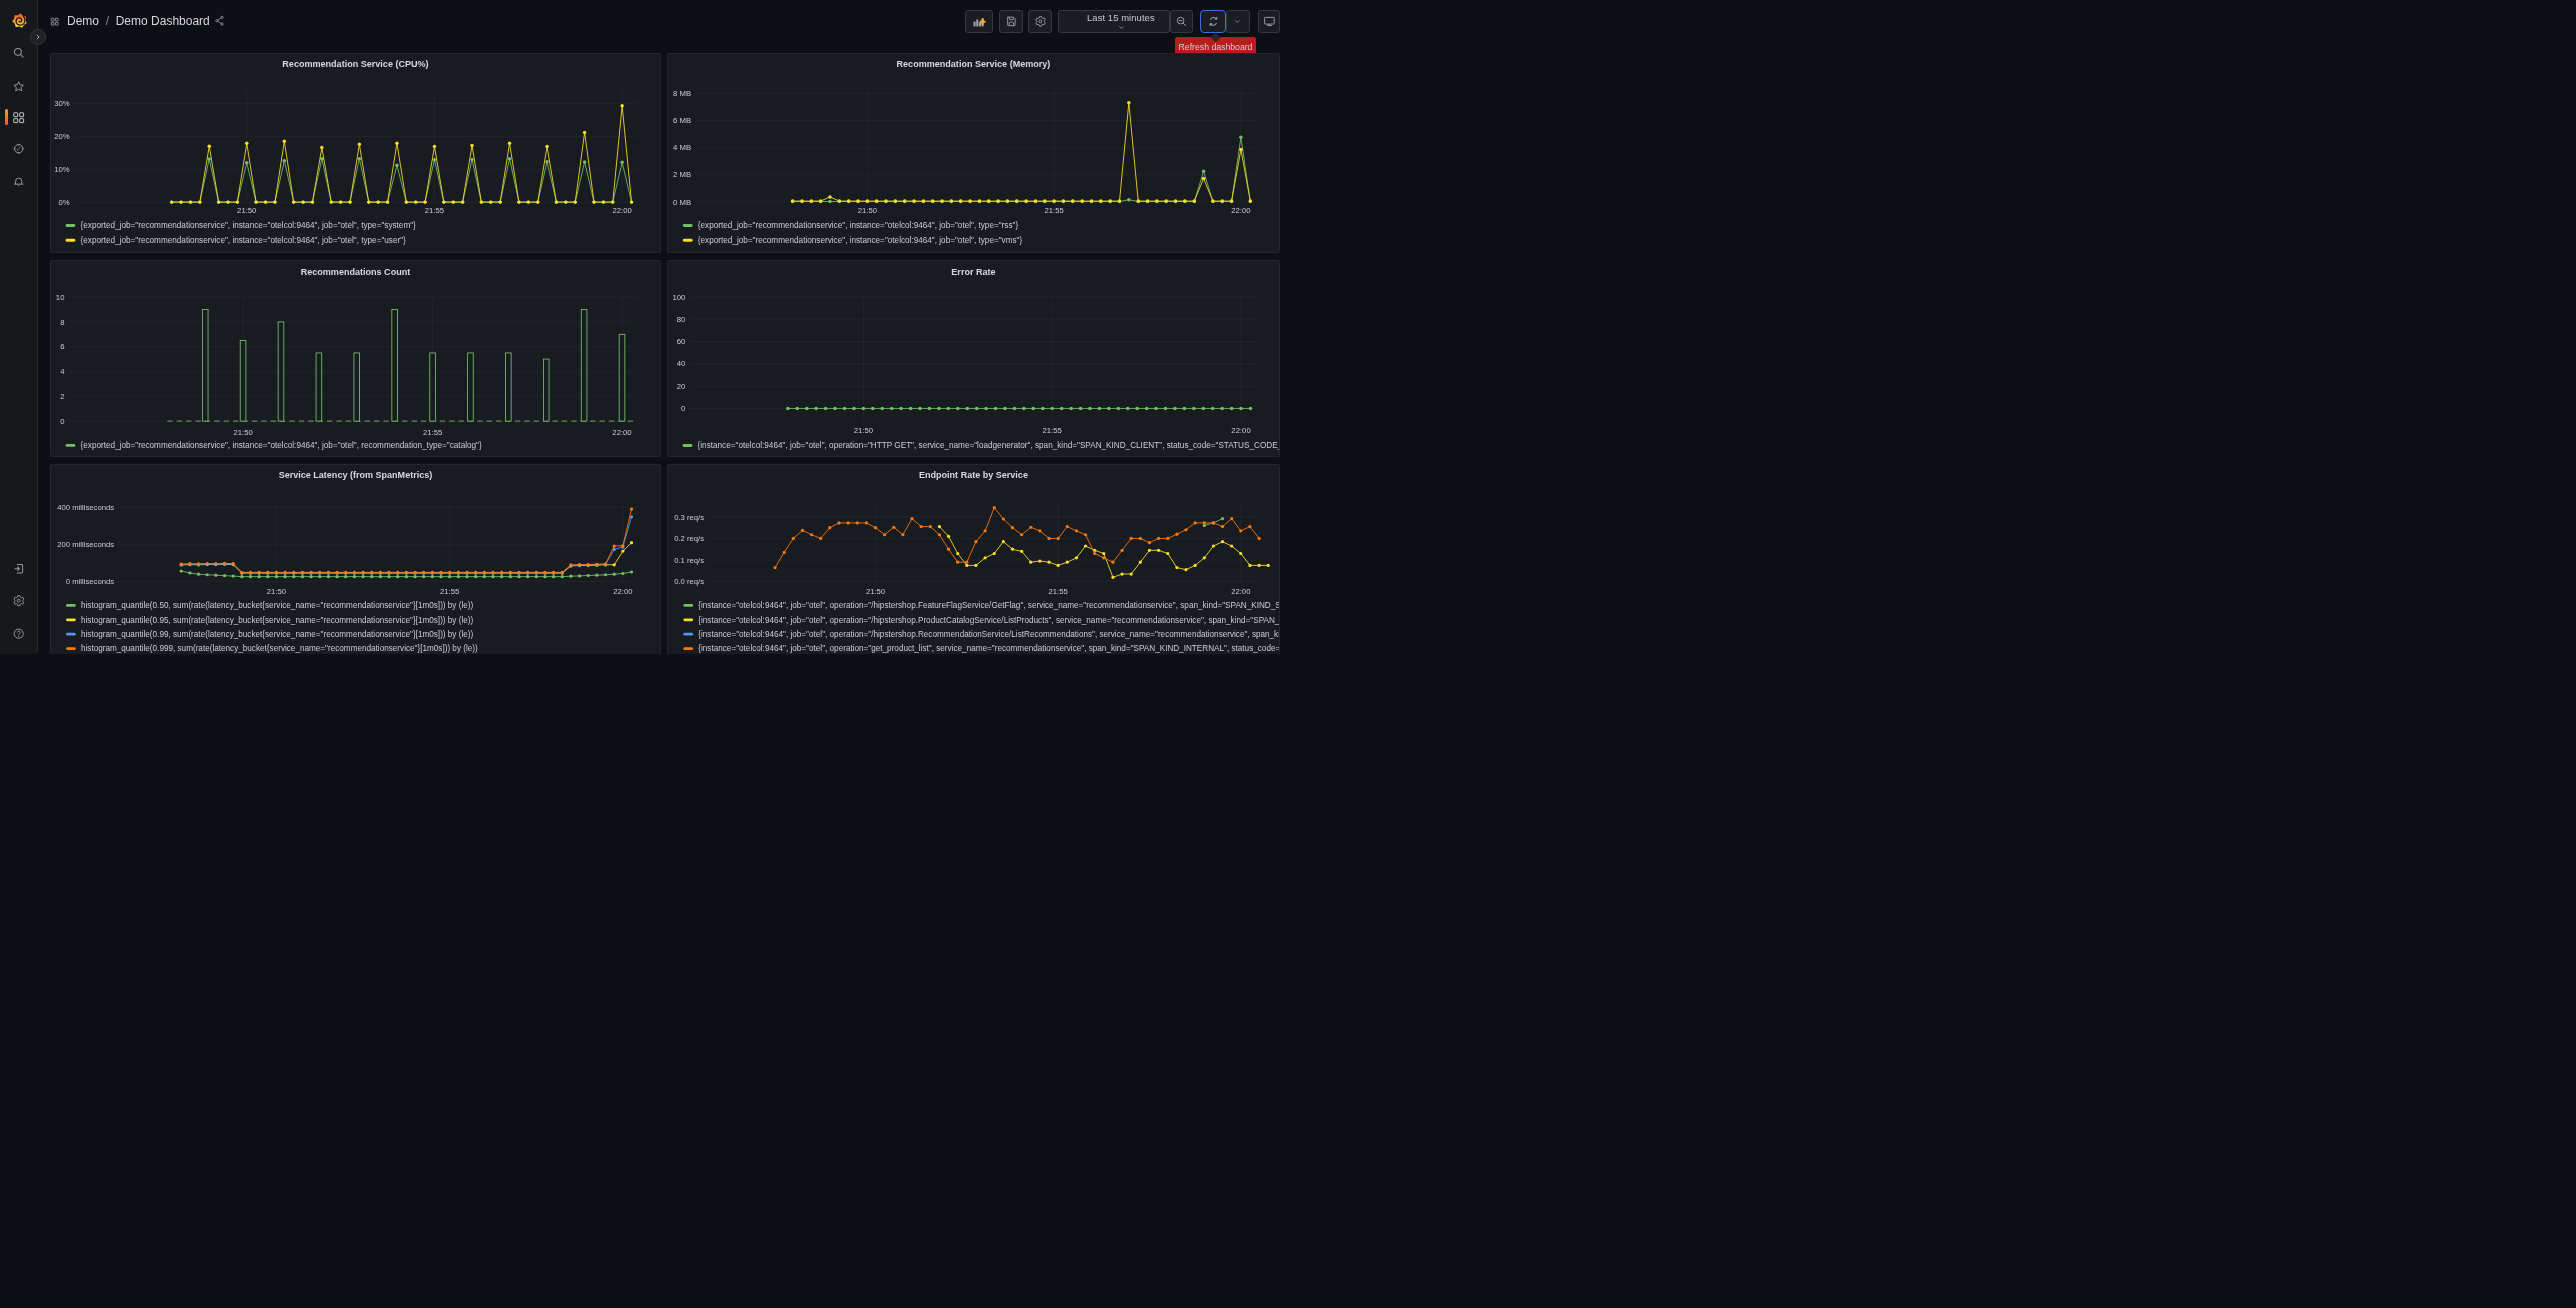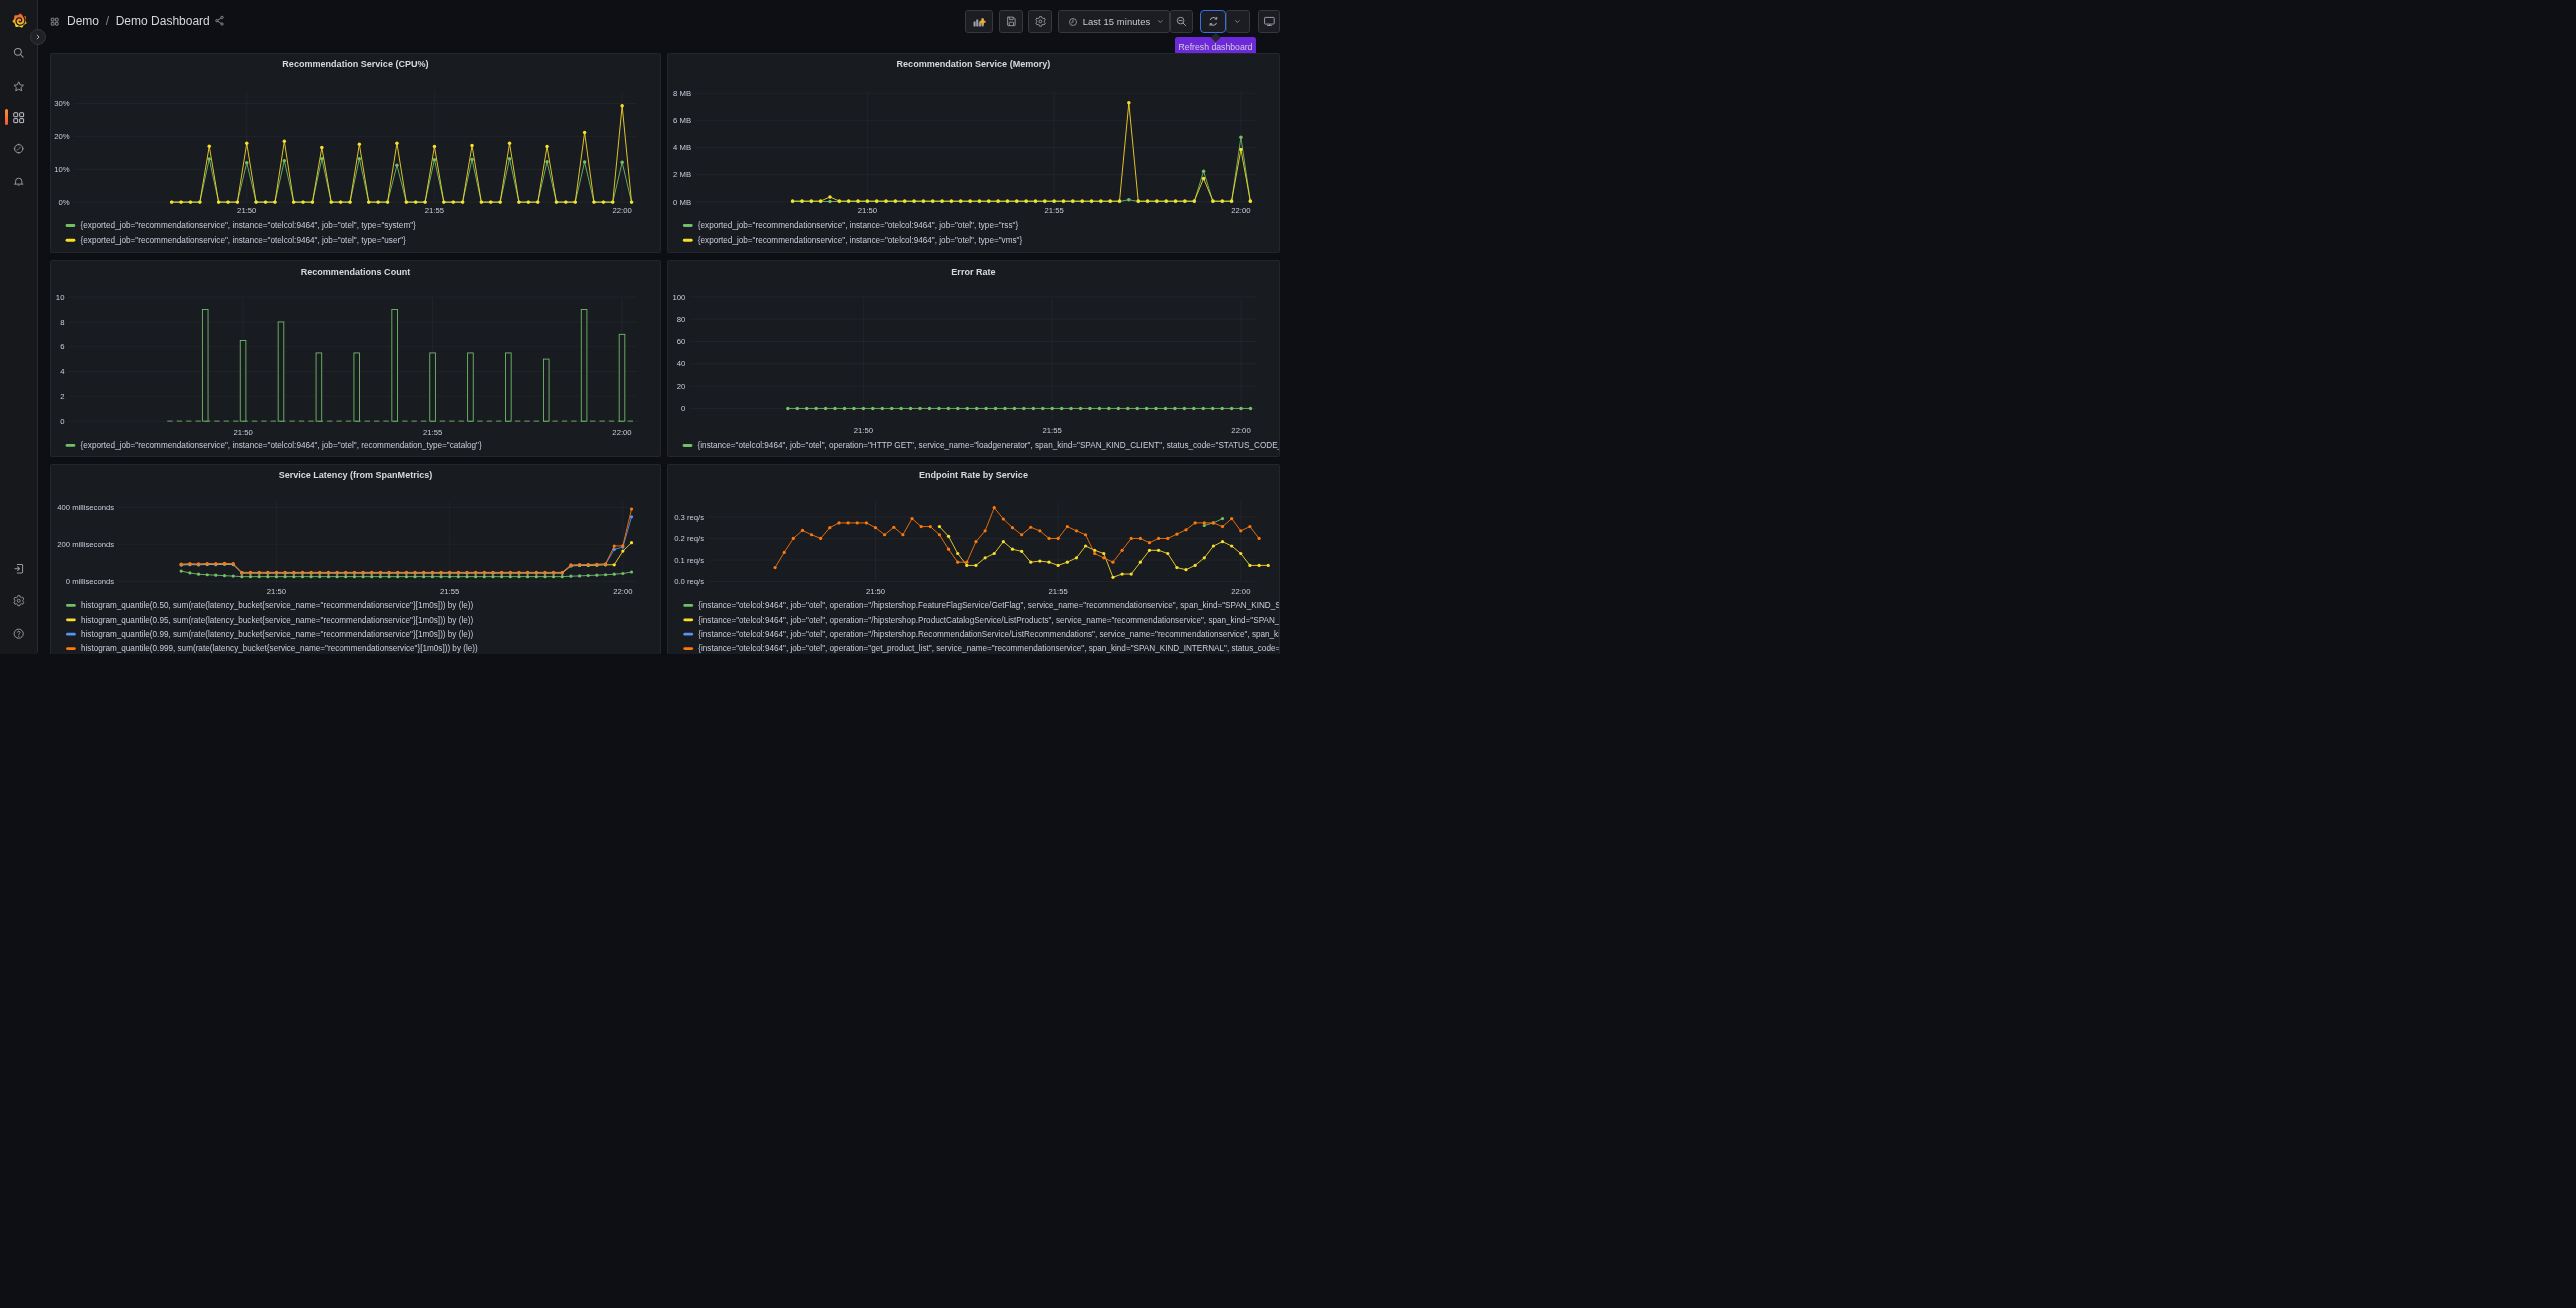--- a/index.html
+++ b/index.html
@@ -94,21 +94,21 @@
       <path d="M8.6 4.2v4.4h6.8V4.2" stroke="#9da0a6" stroke-width="1.6" fill="none"></path>
       <path d="M8 20v-5.6a1 1 0 0 1 1-1h6a1 1 0 0 1 1 1V20" stroke="#9da0a6" stroke-width="1.6" fill="none"></path>
     </svg>
   </div>
 <div class="btn" style="left:1028px;width:24px;">
     <svg width="12.8" height="12.8" viewBox="0 0 24 24" fill="none" style="">
       <circle cx="12" cy="12" r="2.6" stroke="#9da0a6" stroke-width="1.7"></circle>
       <path d="M19.4 12c0-.5 0-.9-.1-1.3l2-1.6-2-3.4-2.4 1a7.4 7.4 0 0 0-2.2-1.3L14.3 3h-4l-.4 2.4c-.8.3-1.5.7-2.2 1.3l-2.4-1-2 3.4 2 1.6c-.1.4-.1.8-.1 1.3s0 .9.1 1.3l-2 1.6 2 3.4 2.4-1c.7.6 1.4 1 2.2 1.3l.4 2.4h4l.4-2.4c.8-.3 1.5-.7 2.2-1.3l2.4 1 2-3.4-2-1.6c.1-.4.1-.8.1-1.3z" stroke="#9da0a6" stroke-width="1.6" stroke-linejoin="round"></path>
     </svg>
   </div>
-<div class="btn" style="left:1058px;width:112px;justify-content:flex-start;padding-left:9px;">
+<div class="btn" style="left:1058px;width:112px;justify-content:flex-start;padding-left:9px;flex-direction:column;">
 <svg width="10" height="10" viewBox="0 0 24 24" fill="none" style="">
       <circle cx="12" cy="12" r="8.4" stroke="#a6a8af" stroke-width="1.8"></circle>
       <path d="M12 6.8V12L8.4 13.8" stroke="#a6a8af" stroke-width="1.8" stroke-linecap="round" stroke-linejoin="round"></path>
     </svg>
 <span style="font-size:9.4px;color:#c9cad1;margin-left:4.7px;letter-spacing:0.1px;">Last 15 minutes</span>
 <span style="margin-left:5.4px;display:flex;">
       <svg width="8.7" height="8.7" viewBox="0 0 24 24" fill="none" style="">
         <path d="M7 10l5 5 5-5" stroke="#a6a8af" stroke-width="2" stroke-linecap="round" stroke-linejoin="round"></path>
       </svg>
     </span>
@@ -133,21 +133,21 @@
       <path d="M7 10l5 5 5-5" stroke="#9da0a6" stroke-width="2" stroke-linecap="round" stroke-linejoin="round"></path>
     </svg>
   </div>
 <div class="btn" style="left:1258px;width:22px;">
     <svg width="12.8" height="12.8" viewBox="0 0 24 24" fill="none" style="">
       <rect x="3" y="4.5" width="18" height="12.5" rx="1.2" stroke="#9da0a6" stroke-width="1.8"></rect>
       <line x1="12" y1="17" x2="12" y2="19.5" stroke="#9da0a6" stroke-width="1.8"></line>
       <line x1="8.5" y1="19.7" x2="15.5" y2="19.7" stroke="#9da0a6" stroke-width="1.8" stroke-linecap="round"></line>
     </svg>
   </div>
-<div style="position:absolute;left:1175px;top:37px;width:81px;height:20px;background:#6d28d9;border-radius:2.7px;display:flex;align-items:center;justify-content:center;font-size:8.7px;color:#d0d1d6;">Refresh dashboard</div>
+<div style="position:absolute;left:1175px;top:37px;width:81px;height:20px;background:#b91c1c;border-radius:2.7px;display:flex;align-items:center;justify-content:center;font-size:8.7px;color:#d0d1d6;">Refresh dashboard</div>
 <div style="position:absolute;left:1212px;top:34px;width:7.4px;height:7.4px;background:#26282e;transform:rotate(45deg);"></div>
 <div class="panel" style="left:50px;top:53px;width:611px;height:200px">
     <svg width="611" height="200" viewBox="0 0 910.5 298" font-family="'Liberation Sans',sans-serif">
       <line x1="35.9" y1="222.2" x2="875.0" y2="222.2" stroke="rgba(204,204,220,0.08)" stroke-width="1"></line>
       <line x1="35.9" y1="173.2" x2="875.0" y2="173.2" stroke="rgba(204,204,220,0.08)" stroke-width="1"></line>
       <line x1="35.9" y1="124.2" x2="875.0" y2="124.2" stroke="rgba(204,204,220,0.08)" stroke-width="1"></line>
       <line x1="35.9" y1="75.2" x2="875.0" y2="75.2" stroke="rgba(204,204,220,0.08)" stroke-width="1"></line>
       <line x1="293.2" y1="56.0" x2="293.2" y2="222.2" stroke="rgba(204,204,220,0.08)" stroke-width="1"></line>
       <line x1="572.9" y1="56.0" x2="572.9" y2="222.2" stroke="rgba(204,204,220,0.08)" stroke-width="1"></line>
       <line x1="852.6" y1="56.0" x2="852.6" y2="222.2" stroke="rgba(204,204,220,0.08)" stroke-width="1"></line>

